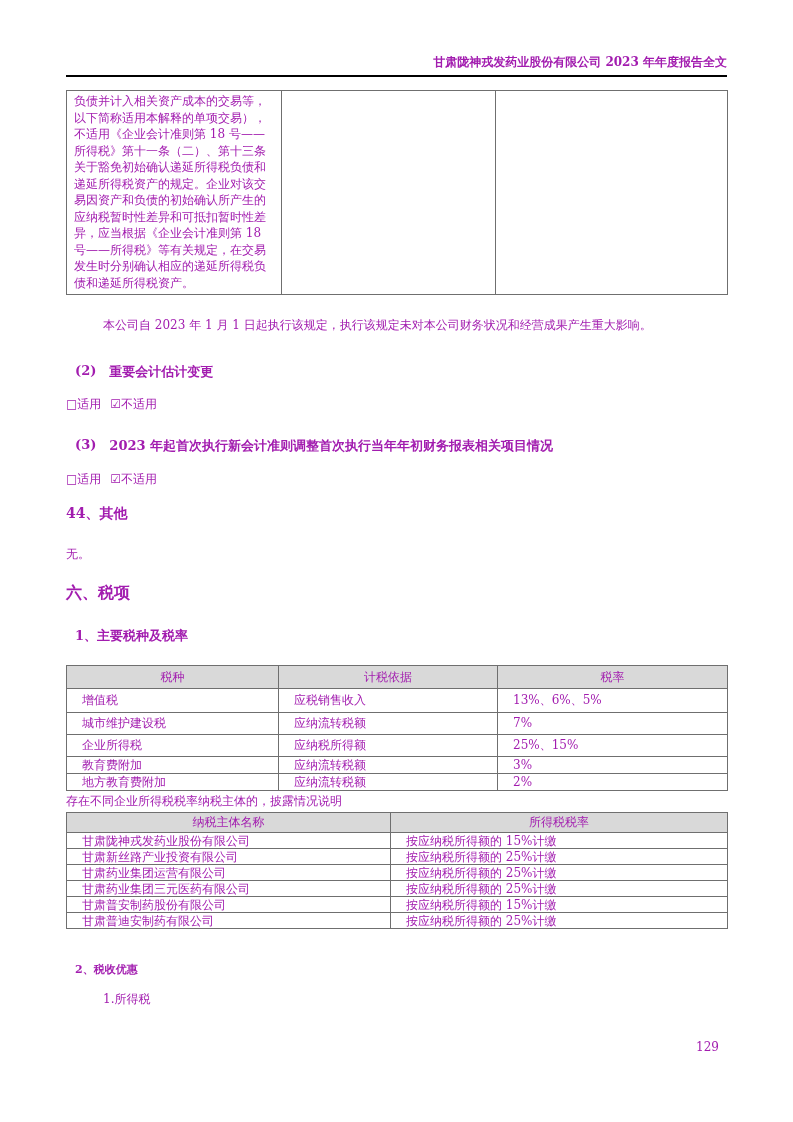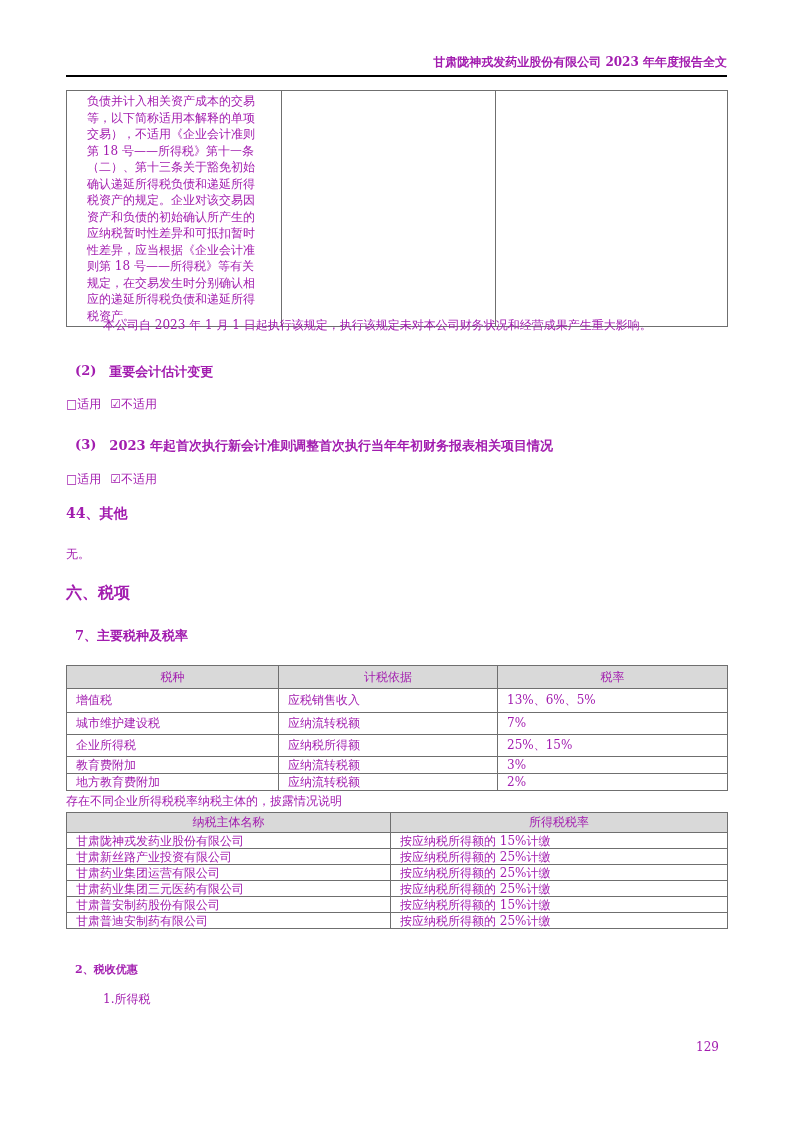--- a/index.html
+++ b/index.html
@@ -30,34 +30,34 @@
 
   table {
     border-collapse: collapse;
     table-layout: fixed;
     width: 661px;
   }
   th, td {
     border: 1px solid #6f6f6f;
     font-size: 12px;
     font-weight: normal;
-    padding: 0 9px;
+    padding: 0 15px;
     overflow: hidden;
   }
   th {
     background: #d9d9d9;
     text-align: center;
   }
   td { text-align: left; }
 
   .carryover { top: 90px; left: 66px; }
   .carryover td {
     vertical-align: top;
     height: 204px;
-    padding: 2px 20px;
+    padding: 2px 7px;
     line-height: 16.5px;
   }
 
   .para1 {
     top: 318px; left: 66px; width: 661px;
     font-size: 12px;
     text-indent: 37px;
     line-height: 15px;
   }
 
@@ -146,21 +146,21 @@
   </div>
   <div class="abs checkline s3-checks">
     <span>□适用</span>
     <span>☑不适用</span>
   </div>
 
   <div class="abs s44-heading">44、其他</div>
   <div class="abs none-text">无。</div>
 
   <div class="abs s6-heading">六、税项</div>
-  <div class="abs t1-heading">7、主要税种及税率</div>
+  <div class="abs t1-heading">1、主要税种及税率</div>
 
   <table class="abs tax-table">
     <colgroup>
         <col style="width:212px">
         <col style="width:219px">
         <col style="width:230px">
       </colgroup>
     <thead>
       <tr>
         <th>税种</th>

